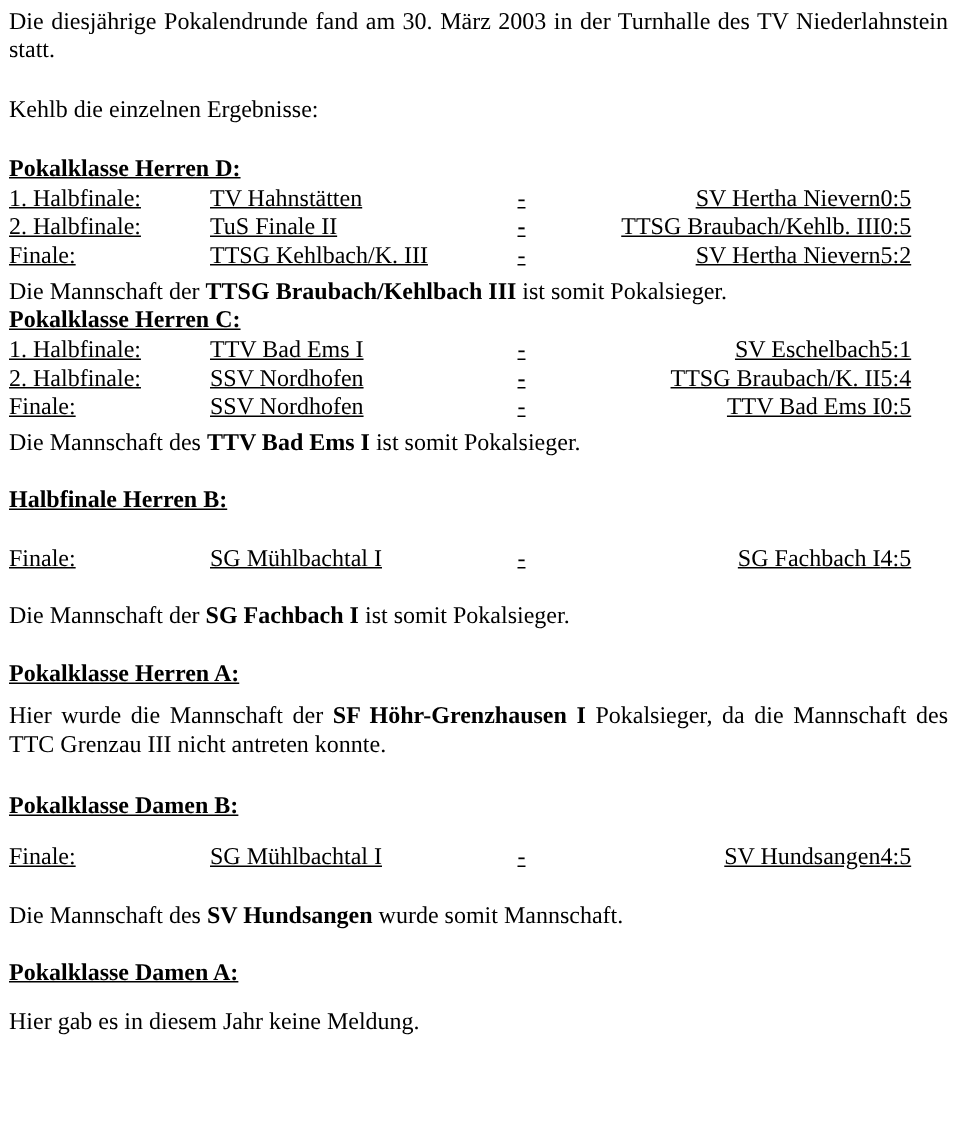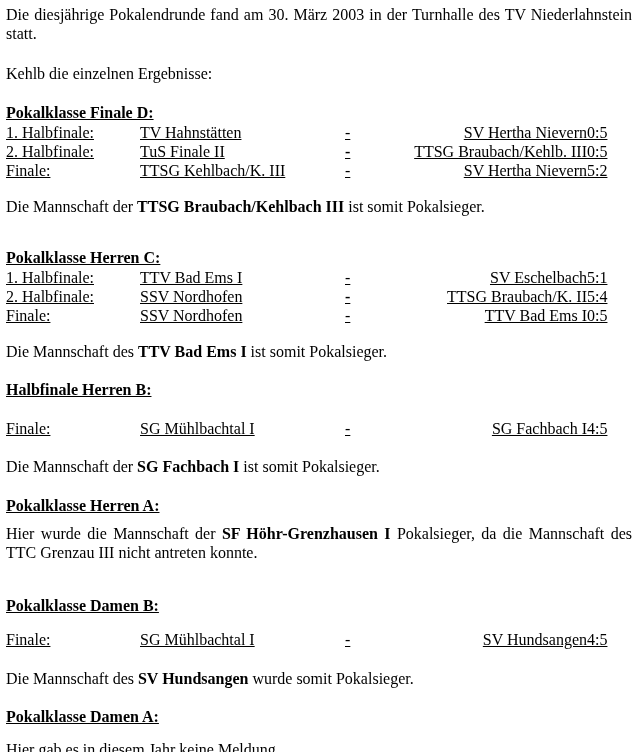--- a/index.html
+++ b/index.html
@@ -23,38 +23,38 @@
   }
   .bold { font-weight: bold; }
   .match-row { display: flex; white-space: nowrap; text-decoration: underline; }
   .c-round { width: 134px; flex: 0 0 134px; }
   .c-home  { width: 205px; flex: 0 0 205px; }
   .c-dash  { width: 48px;  flex: 0 0 48px; }
   .c-away  { width: 194px; flex: 0 0 194px; text-align: right; }
   .c-score { flex: 1 1 auto; }
   
   .mt-blank   { margin-top: 20px; }  
-  .mt-winner  { margin-top: 16px; }
-  .mt-sec-lg  { margin-top: 32px; }
+  .mt-winner  { margin-top: 4px; }
+  .mt-sec-lg  { }
   .mt-sec     { margin-top: 19px; }
   .mt-row     { margin-top: 19px; }
   .mt-para    { margin-top: 9px; }
-  .mt-sec-xl  { margin-top: 33px; }
+  .mt-sec-xl  { margin-top: 21px; }
   .mt-row-sm  { margin-top: 15px; }
   .mt-final   { margin-top: 14px; }
 </style>
 </head>
 <body>
 
 <p class="justify">Die diesjährige Pokalendrunde fand am 30. März 2003 in der Turnhalle des TV Niederlahnstein statt.</p>
 
 <p class="mt-blank">Kehlb die einzelnen Ergebnisse:</p>
 
 <div>
-  <p class="heading mt-blank">Pokalklasse Finale D:</p>
+  <p class="heading mt-blank">Pokalklasse Herren D:</p>
   <div class="match-row">
     <span class="c-round">1. Halbfinale:</span>
     <span class="c-home">TV Hahnstätten</span>
     <span class="c-dash">-</span>
     <span class="c-away">SV Hertha Nievern</span>
     <span class="c-score">0:5</span>
   </div>
   <div class="match-row">
     <span class="c-round">2. Halbfinale:</span>
     <span class="c-home">TuS Finale II</span>
@@ -117,19 +117,19 @@
 
 <div>
   <p class="heading mt-sec-xl">Pokalklasse Damen B:</p>
   <div class="match-row mt-row-sm">
     <span class="c-round">Finale:</span>
     <span class="c-home">SG Mühlbachtal I</span>
     <span class="c-dash">-</span>
     <span class="c-away">SV Hundsangen</span>
     <span class="c-score">4:5</span>
   </div>
-  <p class="mt-row"><span>Die Mannschaft des </span><span class="bold">SV Hundsangen</span><span> wurde somit Pokalsieger.</span></p>
+  <p class="mt-row"><span>Die Mannschaft des </span><span class="bold">SV Hundsangen</span><span> wurde somit Mannschaft.</span></p>
 </div>
 
 <div>
   <p class="heading mt-sec">Pokalklasse Damen A:</p>
   <p class="mt-final">Hier gab es in diesem Jahr keine Meldung.</p>
 </div>
 
 </body></html>

